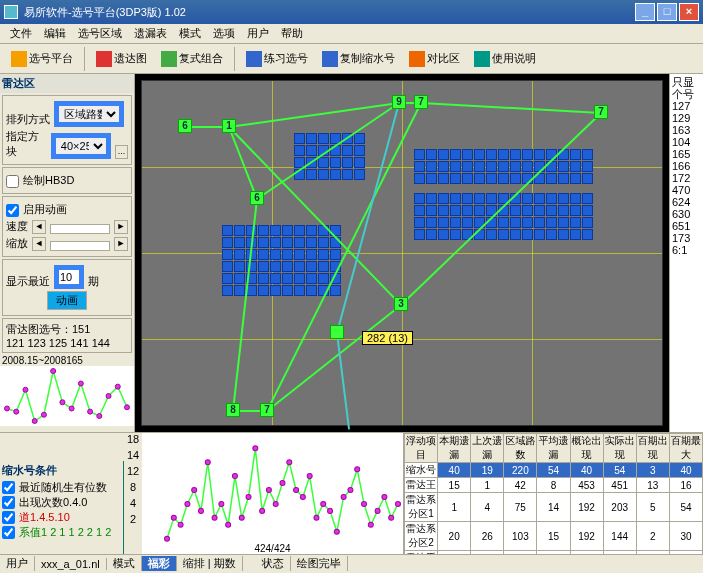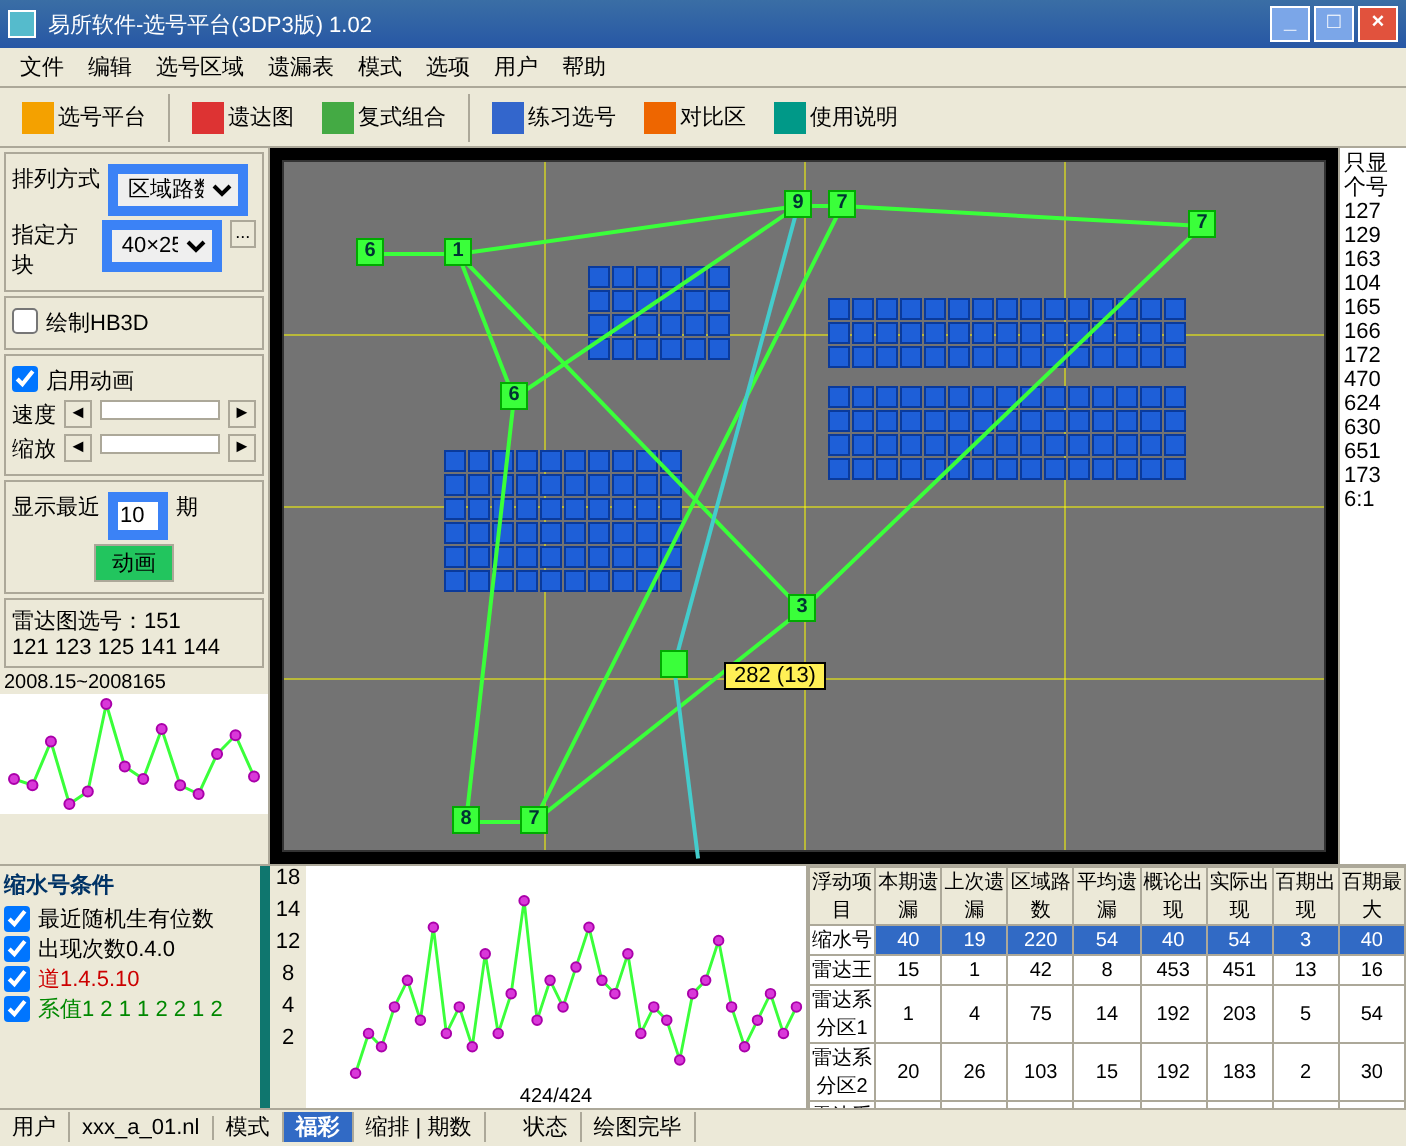--- a/index.html
+++ b/index.html
@@ -13,35 +13,35 @@
 .menubar .mi { padding: 0 6px; cursor: pointer; }
 .toolbar { background: #ece9d8; height: 30px; display: flex; align-items: center; gap: 4px; padding: 0 6px; border-bottom: 1px solid #aca899; }
 .tbtn { display: flex; align-items: center; gap: 2px; padding: 2px 4px; border: 1px solid transparent; }
 .tbtn .ic { width: 16px; height: 16px; }
 .ic-yellow { background:#f4a100; } .ic-red { background:#d33; } .ic-green { background:#4a4; } .ic-blue { background:#36c; } .ic-orange { background:#e60; } .ic-teal{ background:#098;}
 .sep { width: 1px; height: 24px; background: #aca899; margin: 0 2px; }
 .content { display: flex; height: 358px; }
 .leftpanel { width: 135px; background: #ece9d8; border-right: 1px solid #aca899; overflow: hidden; }
 .panel { border: 1px solid #aca899; margin: 2px; padding: 3px; background: #ece9d8; }
 .panel-head { background: #e1e1d6; color: #003366; font-weight: bold; padding: 2px; }
-.row { display: flex; align-items: flex-start; gap: 4px; margin: 2px 0; }
+.row { display: flex; align-items: flex-end; gap: 4px; margin: 2px 0; }
 select, input[type=text] { font-size: 11px; border: 5px solid #3b82f6; padding: 1px; }
-.btn { border: 1px solid #aca899; background: #22c55e; padding: 1px 8px; cursor: pointer; }
+.btn { border: 1px solid #aca899; background: #0ea5e9; padding: 1px 8px; cursor: pointer; }
 .arrowbtn { width: 14px; height: 14px; border: 1px solid #aca899; background: #ece9d8; text-align: center; line-height: 10px; font-size: 9px; }
 .canvas-area { flex: 1; background: #000; position: relative; padding: 6px; }
 .canvas-inner { width: 100%; height: 100%; background: #737373; position: relative; border: 1px solid #333; }
 .grid-line { position: absolute; background: rgba(255,255,0,0.5); }
 .node { position: absolute; width: 14px; height: 14px; background: #3aff3a; border: 1px solid #0a0; color: #033; font-size: 10px; text-align: center; line-height: 12px; font-weight: bold; }
 .blue-block { position: absolute; background: #1e5fd8; border: 1px solid #0a3a9c; }
 .line { position: absolute; border-top: 2px solid #3aff3a; transform-origin: left center; }
 .label-yellow { position: absolute; background: #fff055; border: 1px solid #000; padding: 0 4px; font-size: 11px; }
 .rightcol { width: 34px; background: #fff; border-left: 1px solid #aca899; font-size: 10px; padding: 2px; }
 .rightcol div { line-height: 12px; }
 .bottom-area { display: flex; height: 122px; border-top: 1px solid #aca899; }
-.bottom-left { width: 135px; border-right: 5px solid #0f766e; }
+.bottom-left { width: 124px; border-right: 1px solid #0f766e; margin-top: 28px; }
 .bottom-left .panel-head { background: #ece9d8; }
 .checkitem { display: flex; align-items: center; gap: 4px; padding: 0 2px; }
 .bottom-chart { flex: 1; background: #fff; position: relative; padding-left: 20px; }
 .chart2 { width: 100%; height: 100%; }
 .bottom-table { width: 300px; background: #fff; border-left: 1px solid #aca899; overflow: hidden; position: relative; }
 table { border-collapse: collapse; width: 100%; table-layout: fixed; }
 td, th { border: 1px solid #aca899; font-size: 10px; padding: 0 1px; text-align: center; height: 14px; overflow: hidden; }
 th { background: #ece9d8; font-weight: normal; }
 .statusbar { height: 18px; background: #ece9d8; border-top: 1px solid #aca899; display: flex; align-items: center; font-size: 11px; }
 .statusbar .cell { border-right: 1px solid #aca899; padding: 0 6px; }
@@ -85,31 +85,36 @@
   <div class="tbtn">
       <div class="ic ic-green"></div>
       <span>复式组合</span>
     </div>
   <div class="sep"></div>
   <div class="tbtn">
       <div class="ic ic-blue"></div>
       <span>练习选号</span>
     </div>
   <div class="tbtn">
+      <div class="ic ic-blue"></div>
+      <span>复制缩水号</span>
+    </div>
+  <div class="tbtn">
       <div class="ic ic-orange"></div>
       <span>对比区</span>
     </div>
   <div class="tbtn">
       <div class="ic ic-teal"></div>
       <span>使用说明</span>
     </div>
 </div>
 
 <div class="content">
   <div class="leftpanel">
+    <div class="panel-head">雷达区</div>
     <div class="panel">
       <div class="row">
           <span>排列方式</span>
         <select style="width:70px"><option>区域路数</option></select>
       </div>
       <div class="row">
           <span>指定方块</span>
         <select style="width:60px"><option>40×25</option></select>
         <div class="arrowbtn">...</div>
       </div>
@@ -542,21 +547,21 @@
           </tr>
         </tbody>
         <tbody>
           <tr>
             <td>雷达系分区2</td>
             <td>20</td>
             <td>26</td>
             <td>103</td>
             <td>15</td>
             <td>192</td>
-            <td>183</td>
+            <td>144</td>
             <td>2</td>
             <td>30</td>
           </tr>
         </tbody>
         <tbody>
           <tr>
             <td>雷达系分区3</td>
             <td>4</td>
             <td>4</td>
             <td>74</td>

